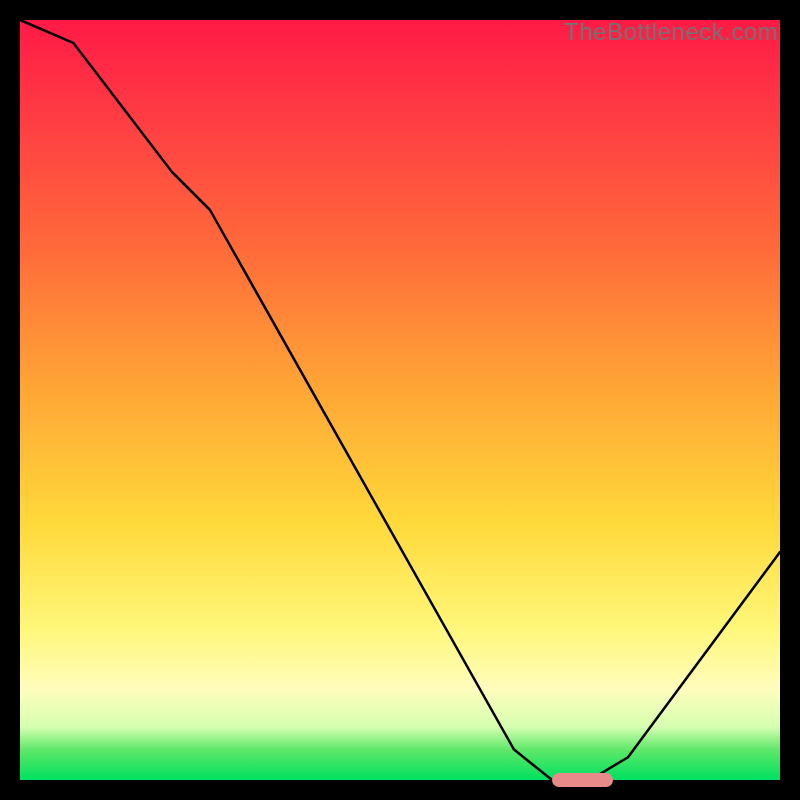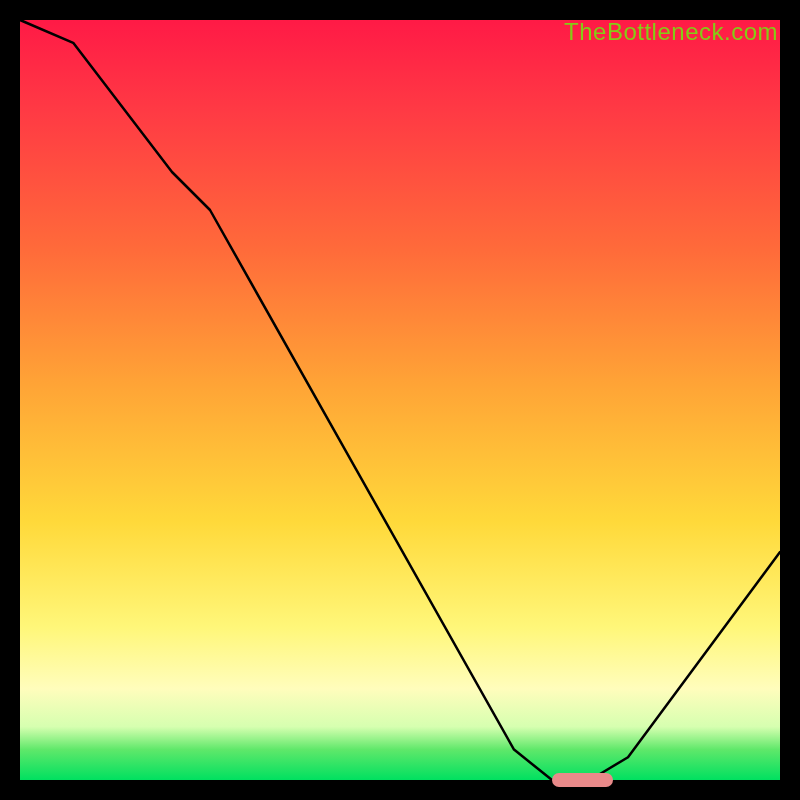--- a/index.html
+++ b/index.html
@@ -35,21 +35,21 @@
       #fff77a 80%,
       #fffdbc 88%,
       #d6ffb0 93%,
       #5fe86a 96%,
       #00e060 100%);
   }
   .watermark {
     position: absolute;
     right: 2px;
     top: -2px;
-    color: #84cc16;
+    color: #737373;
     font-size: 24px;
     font-weight: 400;
     letter-spacing: 0.5px;
     user-select: none;
     z-index: 5;
   }
   svg.curve {
     position: absolute;
     left: 0;
     top: 0;

